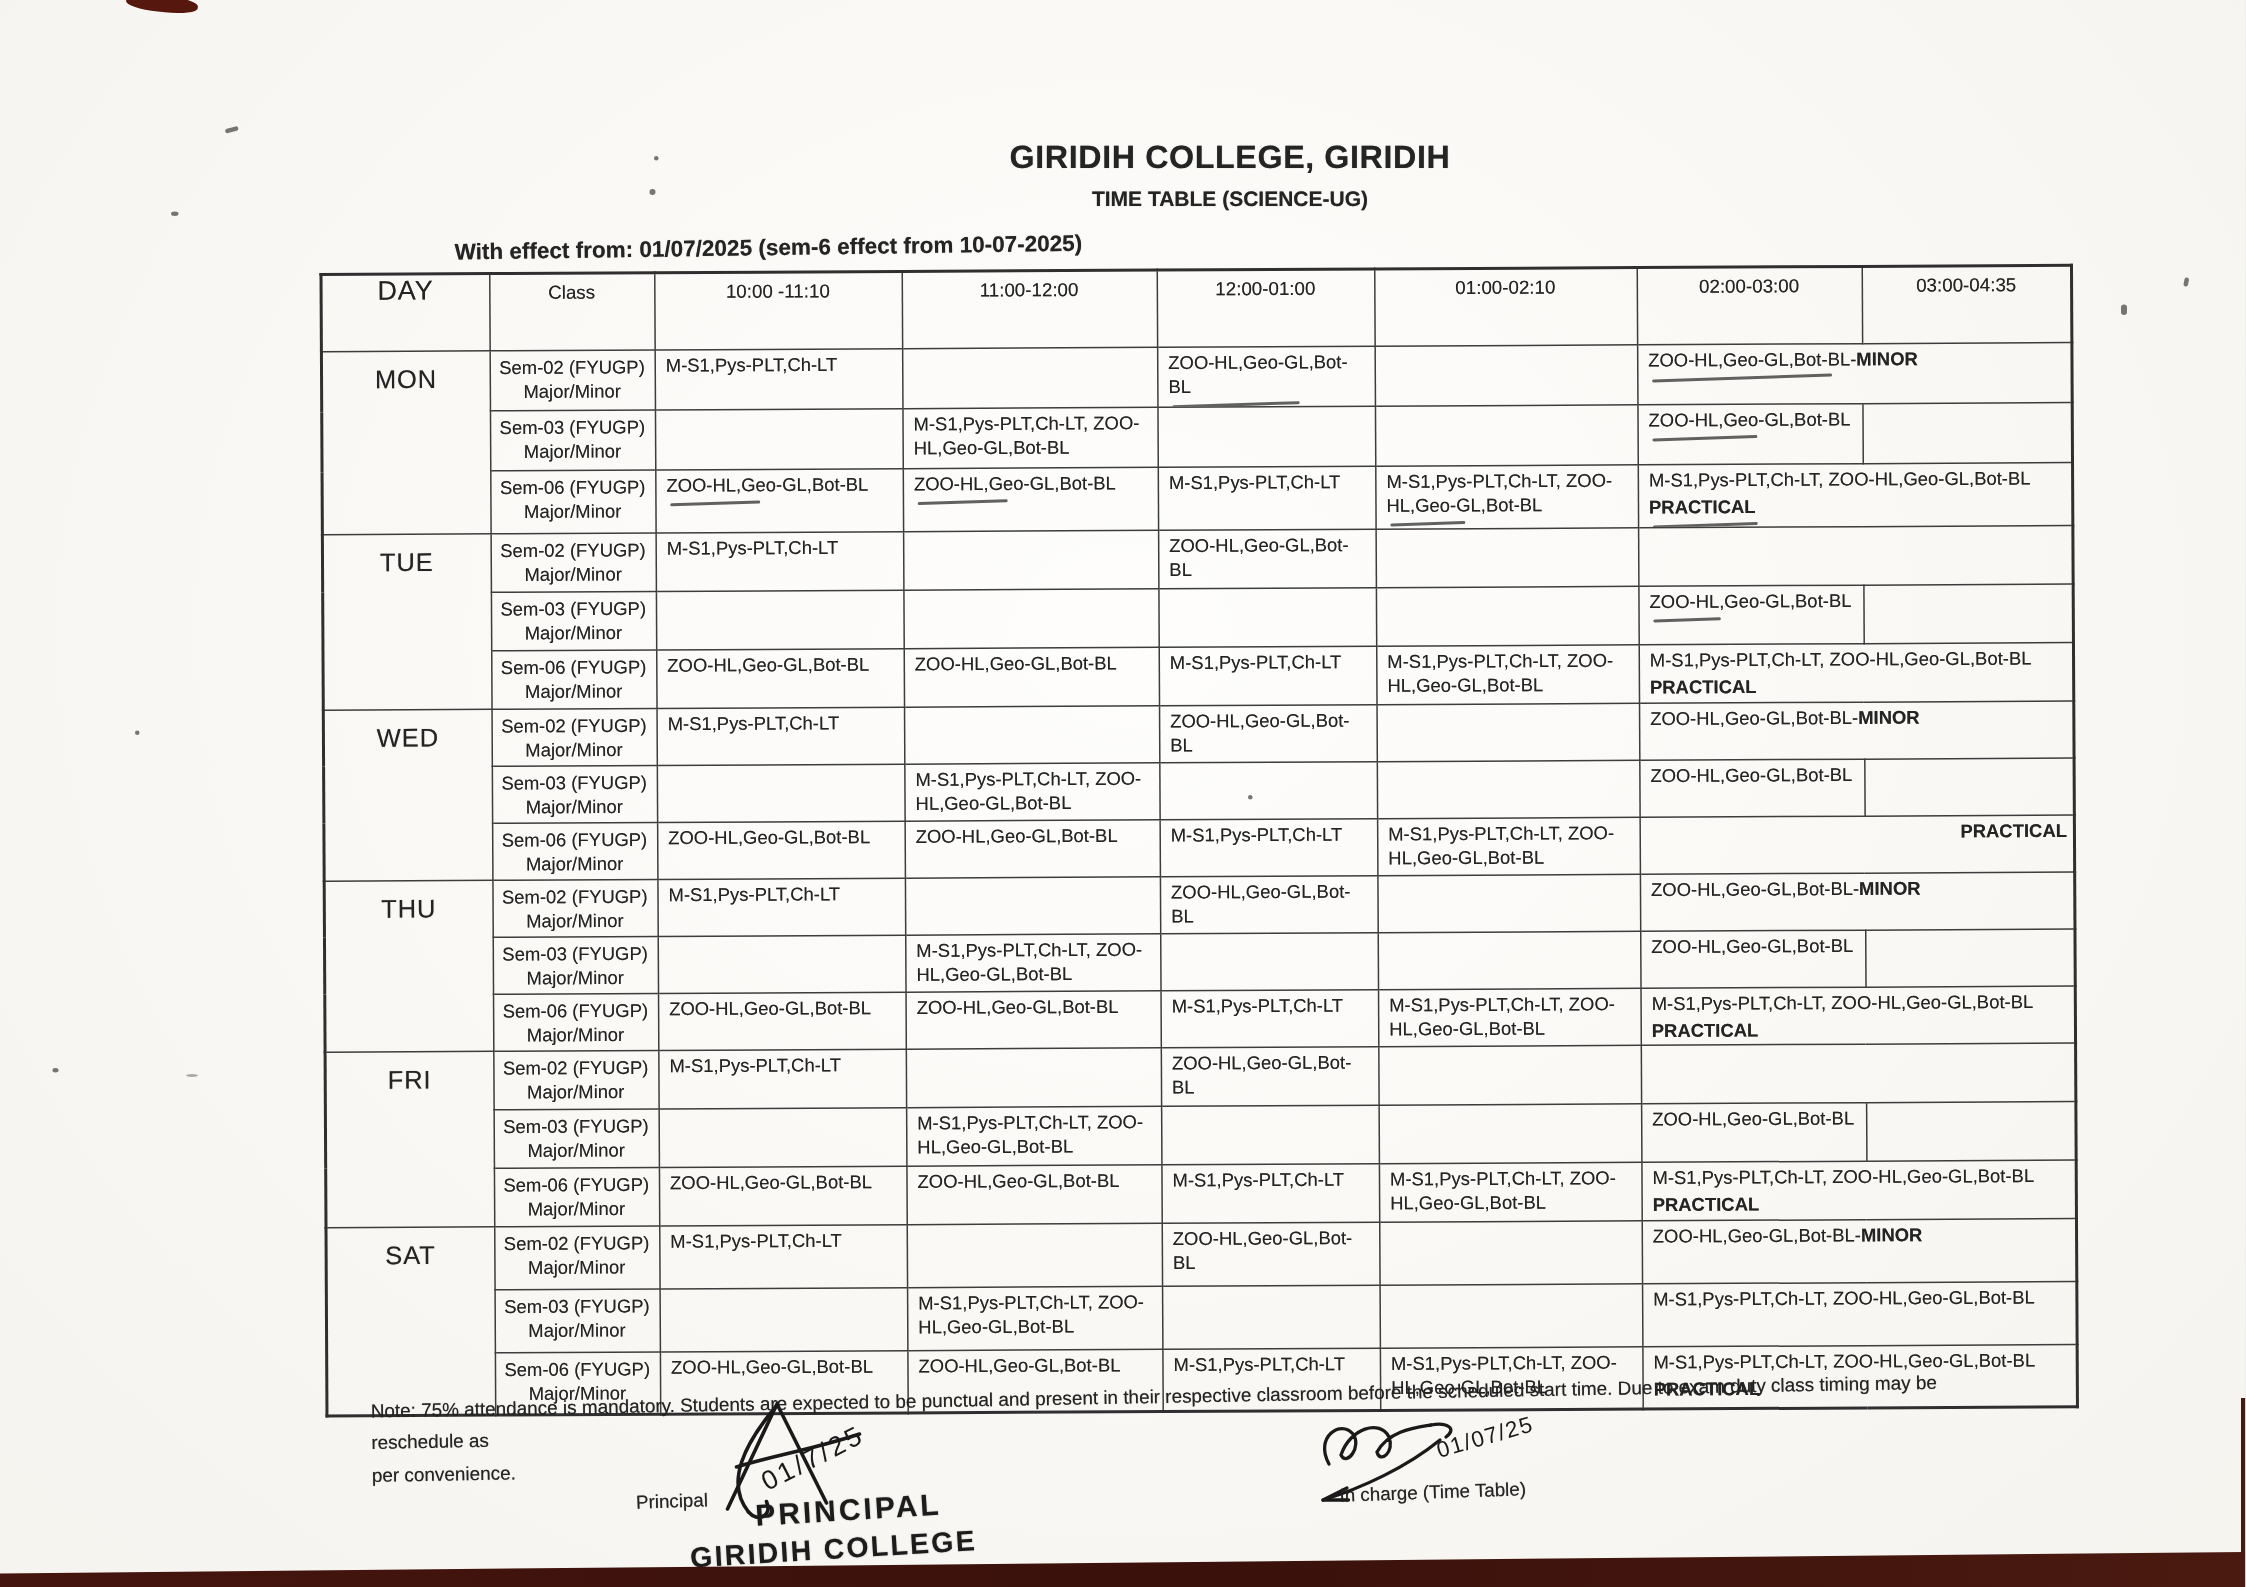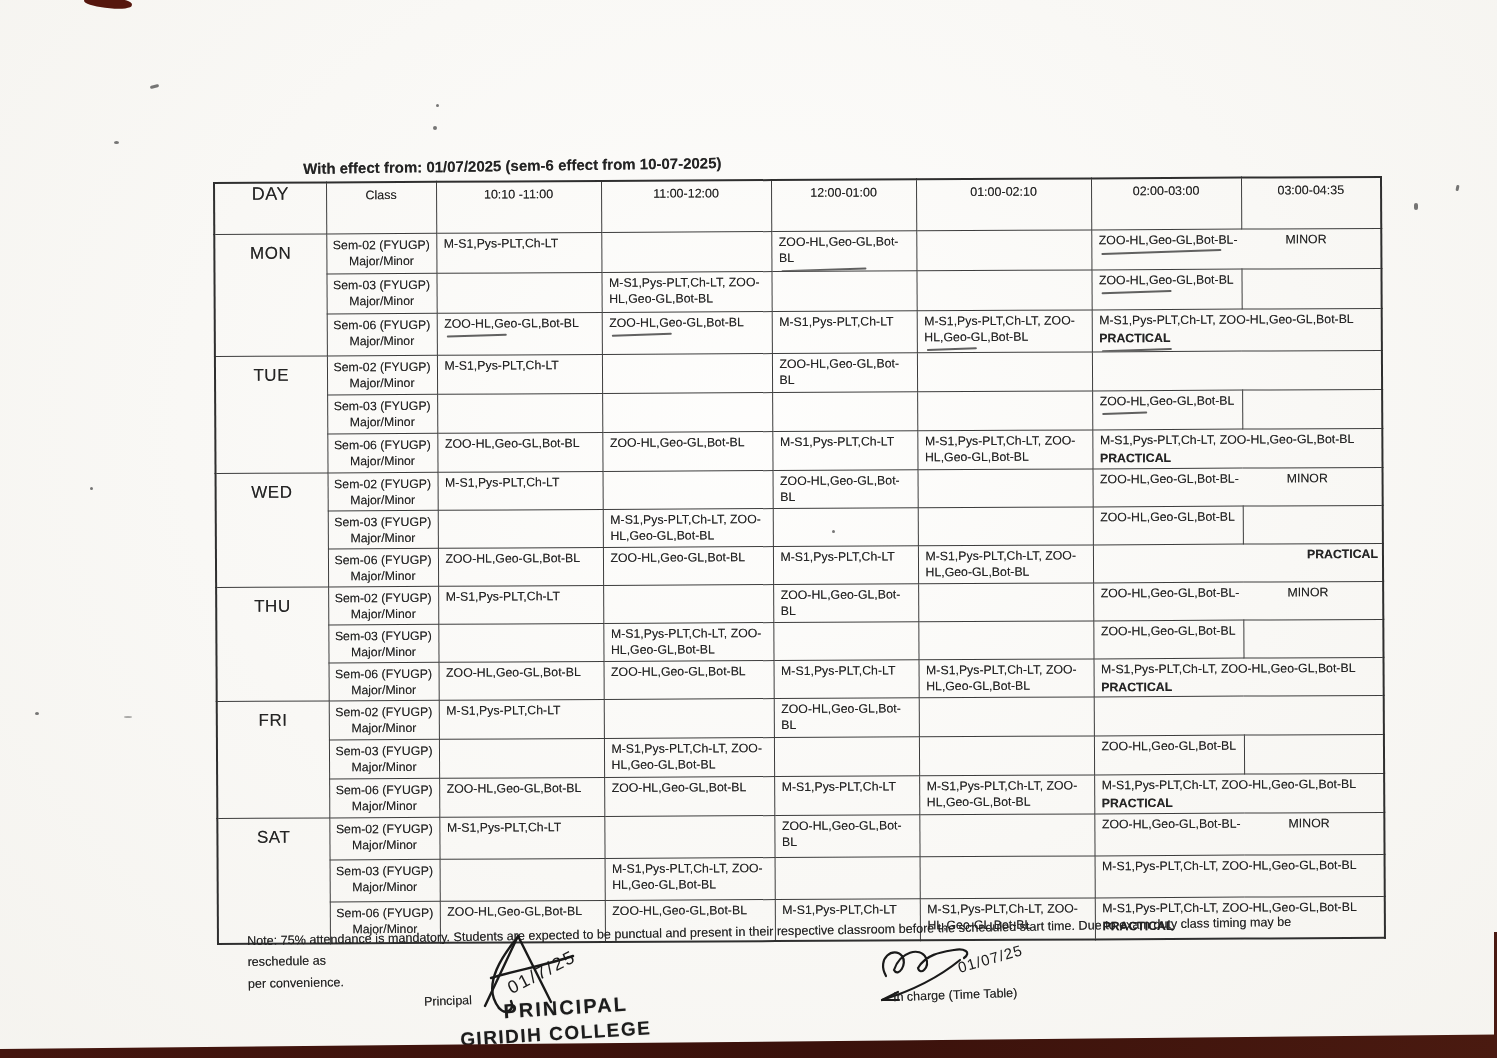--- a/index.html
+++ b/index.html
@@ -23,21 +23,21 @@
   th,td{border:1.3px solid #3d3d3d;vertical-align:top;overflow:hidden;}
   thead th{height:44px;font-weight:normal;font-size:12.5px;padding-top:5px;text-shadow:0 0 .4px rgba(20,20,20,.5);}
   th.day-h{font-size:18px;letter-spacing:.5px;padding-top:0;}
   tr.day-start>td{border-top:1.9px solid #2c2c2c;}
   td.day-cell{font-size:17px;text-align:center;padding-top:9px;letter-spacing:.6px;
               text-shadow:0 0 .5px rgba(20,20,20,.55);}
   td.class-cell{font-size:12.3px;text-align:center;line-height:1.3;padding-top:4px;
                 text-shadow:0 0 .4px rgba(20,20,20,.5);margin-top:44px;}
   td.slot-cell{font-size:12.3px;line-height:1.3;padding:3px 4px 0 7px;
                text-shadow:0 0 .4px rgba(20,20,20,.5);}
-  td.slot-cell b{font-weight:normal;margin-left:48px;}
+  td.slot-cell b{font-weight:bold;}
   .b2{font-weight:bold;margin-top:2px;}
   .uline{display:block;height:2px;background:#2e2e2e;opacity:.75;border-radius:2px;
          transform:rotate(-1.6deg);margin:2px 0 0 2px;}
 
   
   #note{position:absolute;left:247px;top:931px;width:1100px;font-size:12.6px;line-height:1.7;
         transform:rotate(-1.05deg);transform-origin:left top;}
 
   
   #principal-label{position:absolute;left:424px;top:994px;font-size:12.5px;transform:rotate(-2deg);}
@@ -62,39 +62,41 @@
   #edge-sliver{position:absolute;right:0;top:932px;width:3px;height:126px;background:#4a1a12;z-index:6;}
   .speck{position:absolute;background:#4a4a4a;border-radius:50%;opacity:.75;}
 </style>
 </head>
 <body>
 
 <div id="page">
 
   <div id="corner-mark"></div>
 
+  <div id="title" class="ink">GIRIDIH COLLEGE, GIRIDIH</div>
+  <div id="subtitle" class="ink">TIME TABLE (SCIENCE-UG)</div>
   <div id="effective" class="ink">With effect from: 01/07/2025 (sem-6 effect from 10-07-2025)</div>
 
   <div id="table-wrap">
     <table id="timetable">
         <colgroup>
           <col style="width: 112px;">
           <col style="width: 110px;">
           <col style="width: 165px;">
           <col style="width: 170px;">
           <col style="width: 145px;">
           <col style="width: 175px;">
           <col style="width: 150px;">
           <col style="width: 140px;">
         </colgroup>
         <thead>
           <tr>
             <th class="day-h">DAY</th>
             <th class="">Class</th>
-            <th class="">10:10 -11:00</th>
+            <th class="">10:00 -11:10</th>
             <th class="">11:00-12:00</th>
             <th class="">12:00-01:00</th>
             <th class="">01:00-02:10</th>
             <th class="">02:00-03:00</th>
             <th class="">03:00-04:35</th>
           </tr>
         </thead>
         <tbody>
           <tr class="day-start" style="height: 40px;">
             <td class="day-cell" rowspan="3">MON</td>

